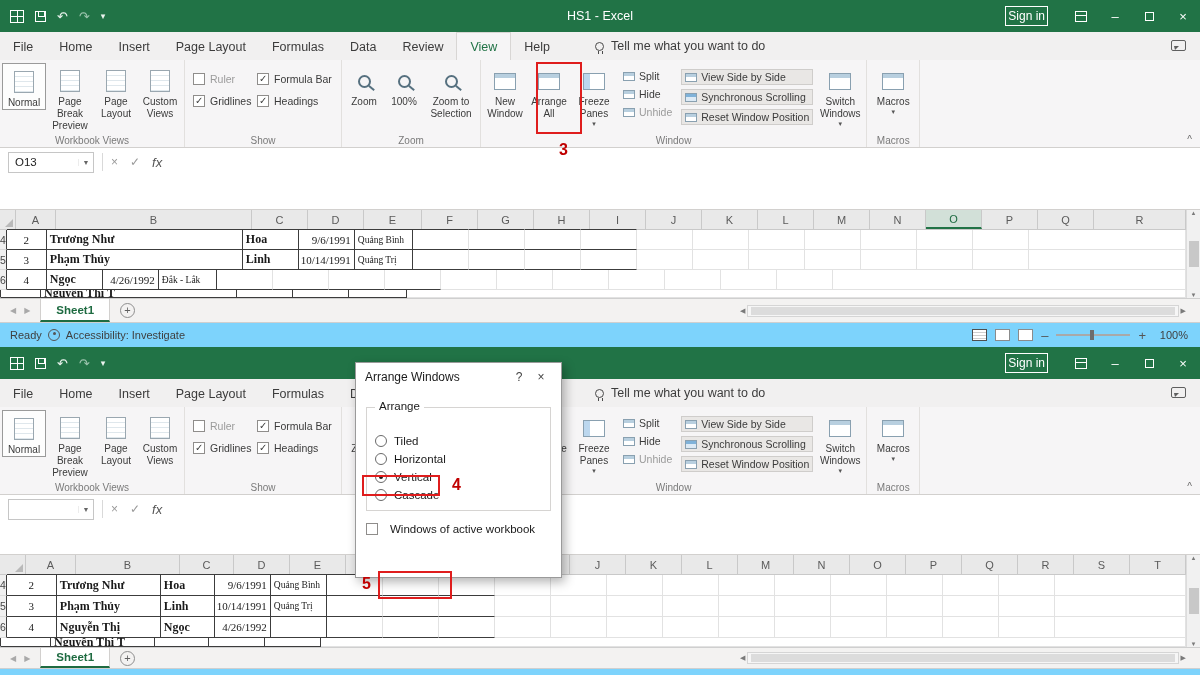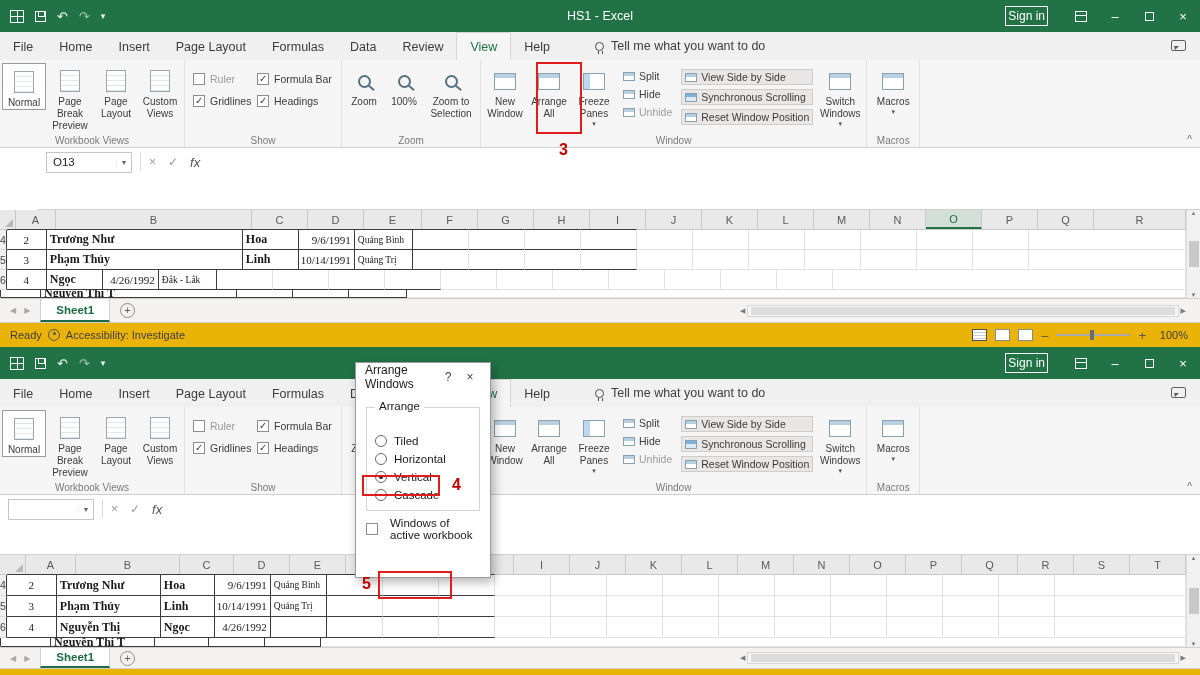--- a/index.html
+++ b/index.html
@@ -68,21 +68,21 @@
   .cb { width:12px; height:12px; border:1px solid #8f8d8b; background:#fff; position:relative; flex:none; }
   .cb.on::after { content:"✓"; position:absolute; left:1px; top:-1px; font-size:10px; color:#3f3f3f; }
   .sbcol { display:flex; flex-direction:column; gap:4px; padding:6px 3px 0; }
   .sb { display:flex; align-items:center; gap:4px; font-size:10.5px; color:#3b3b3b; white-space:nowrap; padding:1px 3px; }
   .sb.dis { color:#9b9b9b; }
   .sb.boxed { border:1px solid #cfcdcb; background:#e9e7e5; }
   .collapse { position:absolute; right:8px; bottom:2px; font-size:10px; color:#666; }
 
   
   .fbar { border-bottom:1px solid #d2d0ce; background:#fff; position:relative; }
-  #w1 .fbar { height:62px;margin-left:38px; } #w2 .fbar { height:60px; }
+  #w1 .fbar { height:62px; } #w2 .fbar { height:60px; }
   .fbrow { height:28px; display:flex; align-items:center; }
   .namebox { width:86px; height:21px; margin-left:8px; border:1px solid #c6c6c6; display:flex; align-items:center;
     font-size:11.5px; padding-left:6px; color:#222; background:#fff; }
   .namebox .dd { margin-left:auto; width:15px; text-align:center; color:#666; font-size:7px; border-left:1px solid #ececec; }
   .fxsep { width:1px; height:18px; background:#d9d9d9; margin:0 8px; }
   .fxi { display:flex; align-items:center; gap:12px; color:#9a9a9a; font-size:12px; }
   .fxi .fx { font-style:italic; font-family:Liberation Sans, sans-serif; color:#555; font-size:13px; }
   .finput { flex:1; height:21px; margin:0 4px 0 12px; }
 
   
@@ -131,34 +131,34 @@
   .stab { background:#fff; border-right:1px solid #d2d0ce; border-left:1px solid #d2d0ce;
           color:#1e6b41; font-weight:bold; font-size:11.5px; display:flex; align-items:center;
           padding:0 15px; border-bottom:2px solid #1e6b41; }
   .addsheet { width:15px; height:15px; border:1px solid #8e8e8e; border-radius:50%; color:#5f5f5f;
           font-size:11px; line-height:13px; text-align:center; align-self:center; margin-left:10px; }
   .hsb { margin-left:auto; display:flex; align-items:center; width:460px; padding-right:14px; gap:2px; font-size:7px; color:#7a7a7a; }
   .htrack { flex:1; height:12px; background:#f6f6f6; border:1px solid #d5d5d5; position:relative; }
   .hthumb { position:absolute; left:3px; right:3px; top:1px; bottom:1px; background:#dcdcdc; }
 
   
-  .statusbar { height:25px; background:#eab308; border-top:1px solid #cfcfcf; display:flex; align-items:center; font-size:11px; color:#3f3f3f; }
+  .statusbar { height:25px; background:#7dd3fc; border-top:1px solid #cfcfcf; display:flex; align-items:center; font-size:11px; color:#3f3f3f; }
   .sleft { display:flex; align-items:center; gap:6px; padding-left:10px; }
   .person { width:12px; height:12px; border:1px solid #555; border-radius:50%; position:relative; display:inline-block; }
   .person::after { content:""; position:absolute; top:2px; left:4px; width:3px; height:3px; background:#555; border-radius:50%; }
   .sright { margin-left:auto; display:flex; align-items:center; gap:8px; padding-right:12px; }
   .vb { width:15px; height:12px; border:1px solid #8b8b8b; background:#fff; }
   .vb.on { border-color:#4f4f4f; background:repeating-linear-gradient(#fff 0 2px,#cfcfcf 2px 3px); }
   .zmini { font-size:13px; color:#555; }
   .ztrack { width:74px; height:2px; background:#a9a9a9; position:relative; }
   .zthumb { position:absolute; left:34px; top:-4px; width:4px; height:10px; background:#6d6d6d; }
   .zpct { width:34px; text-align:right; }
 
   
-  #dialog { position:absolute; left:355px; top:362px; width:136px; height:216px; background:#fff;
+  #dialog { position:absolute; left:355px; top:362px; width:207px; height:216px; background:#fff;
     border:1px solid #9a9a9a; box-shadow:3px 4px 10px rgba(0,0,0,.3); z-index:50; font-size:11.5px; color:#1a1a1a; }
   .dlg-title { height:28px; display:flex; align-items:center; padding:0 9px; font-size:12px; }
   .dlg-title .t { flex:1; }
   .dlg-ico { width:22px; text-align:center; color:#444; font-size:12px; }
   .dlg-body { padding:10px 10px 8px; position:relative; }
   .gbox { border:1px solid #d6d4d2; margin-top:6px; padding:24px 8px 6px; position:relative; }
   .gbox-label { position:absolute; top:-8px; left:8px; background:#fff; padding:0 4px; font-size:11.5px; }
   .radio { display:flex; align-items:center; gap:7px; height:18px; }
   .rd { width:12px; height:12px; border:1px solid #6a6a6a; border-radius:50%; background:#fff; position:relative; flex:none; }
   .rd.on::after { content:""; position:absolute; inset:3px; background:#161616; border-radius:50%; }

